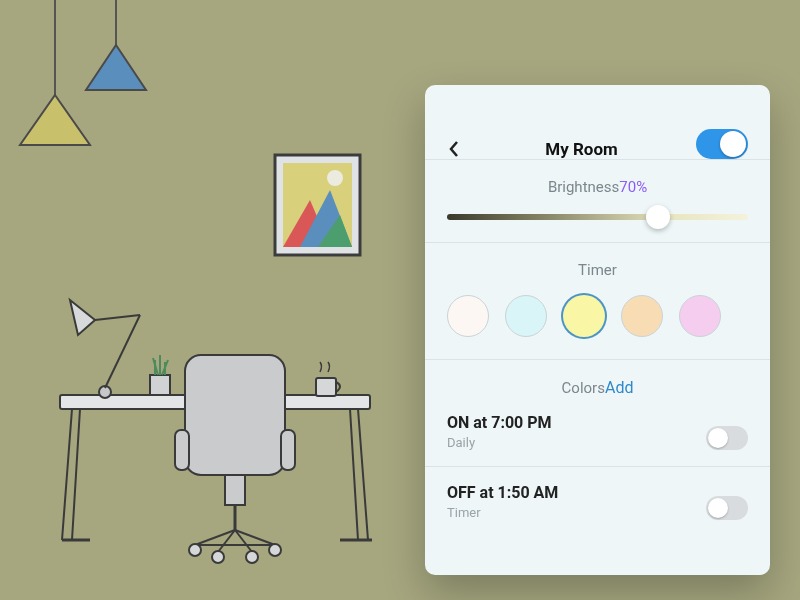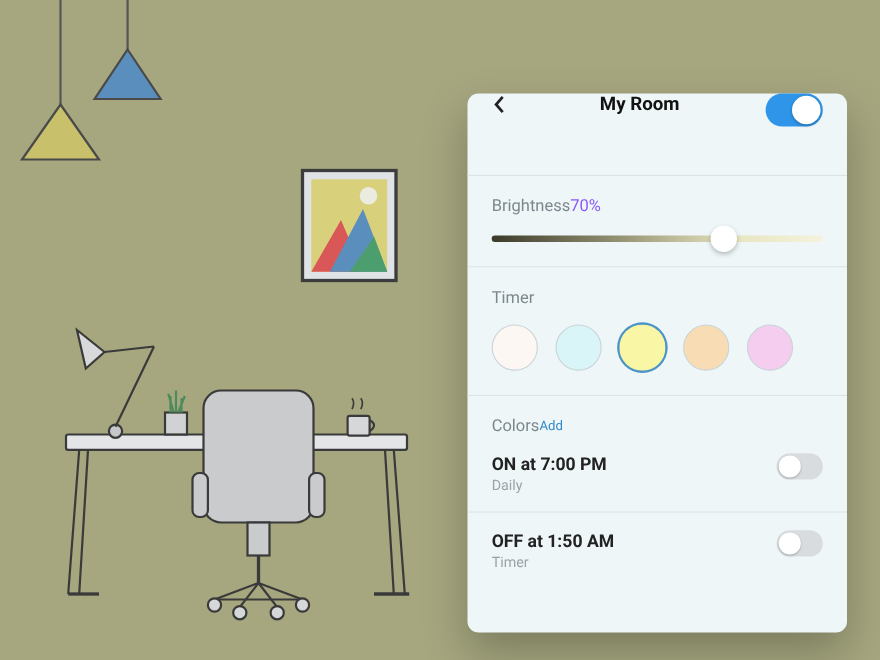--- a/index.html
+++ b/index.html
@@ -14,60 +14,60 @@
   .panel {
     position: absolute;
     top: 85px; right: 30px;
     width: 345px; height: 490px;
     background: #eef6f8;
     border-radius: 10px;
     box-shadow: 0 18px 40px rgba(0,0,0,0.25);
     padding: 0 22px;
   }
   .panel-header {
-    display: flex; align-items: flex-start; justify-content: space-between;
+    display: flex; align-items: flex-end; justify-content: space-between;
     height: 74px;
   }
   .back { width: 20px; height: 20px; display:flex; align-items:center; cursor:pointer; }
   .back svg { width: 14px; height: 18px; stroke:#222; stroke-width:2.5; fill:none; }
   .title { font-size: 17px; font-weight: 700; color:#111; }
   .toggle {
     width: 52px; height: 30px; border-radius: 15px; position: relative; cursor:pointer;
   }
   .toggle.on { background:#2f95e8; }
   .toggle .knob {
     position:absolute; top:2px; width:26px; height:26px; border-radius:50%;
     background:#fff; box-shadow:0 1px 3px rgba(0,0,0,0.3);
   }
   .toggle.on .knob { right:2px; }
   .tiny-toggle { width:42px; height:24px; border-radius:12px; position:relative; cursor:pointer; background:#d8dcdf;}
   .tiny-toggle .knob { position:absolute; top:2px; left:2px; width:20px; height:20px; border-radius:50%; background:#fff; box-shadow:0 1px 2px rgba(0,0,0,0.25);}
   hr.sep { border:none; border-top:1px solid #dbe3e6; margin: 0 -22px; }
   .section { padding: 18px 0 22px; }
-  .row { display:flex; justify-content:flex-start; align-items:center; font-size:15px; color:#7c878d; }
+  .row { display:flex; justify-content:center; align-items:center; font-size:15px; color:#7c878d; }
   .row .val { color:#8b5cf6; }
   .slider {
     margin-top:18px; height:6px; border-radius:3px; position:relative;
     background: linear-gradient(90deg, #3b3a2a 0%, #8c8a6c 35%, #c9c7a3 60%, #e9e6c2 75%, #f4f2dd 100%);
   }
   .slider .thumb {
     position:absolute; top:50%; transform:translate(-50%,-50%);
     width:24px; height:24px; border-radius:50%; background:#fff;
     box-shadow:0 2px 5px rgba(0,0,0,0.25); cursor:grab;
   }
   .swatches { display:flex; gap:16px; margin-top:16px; }
   .swatch {
     width:42px; height:42px; border-radius:50%;
     border:1px solid #c9d4d8; cursor:pointer; position:relative;
   }
   .swatch.selected { box-shadow: 0 0 0 2px #4b94c6; border-color:transparent; }
-  .timer-row { display:flex; justify-content:space-between; align-items:flex-start; padding:16px 0; }
+  .timer-row { display:flex; justify-content:space-between; align-items:flex-end; padding:16px 0; }
   .timer-row .lbl { font-size:16px; font-weight:700; color:#222; }
   .timer-row .sub { font-size:13px; color:#9aa3a7; margin-top:3px; }
-  .link { color:#2f88c9; font-size:12px; cursor:pointer; }
+  .link { color:#2f88c9; font-size:16px; cursor:pointer; }
 </style>
 </head>
 <body>
 
 <svg class="scene" width="800" height="600" viewBox="0 0 800 600">
 
   <line x1="116" y1="0" x2="116" y2="45" stroke="#555" stroke-width="2"></line>
   <polygon points="116,45 146,90 86,90" fill="#5a8ebc" stroke="#4a4a4a" stroke-width="2"></polygon>
   <line x1="55" y1="0" x2="55" y2="95" stroke="#555" stroke-width="2"></line>
   <polygon points="55,95 90,145 20,145" fill="#c8c06b" stroke="#4a4a4a" stroke-width="2"></polygon>

